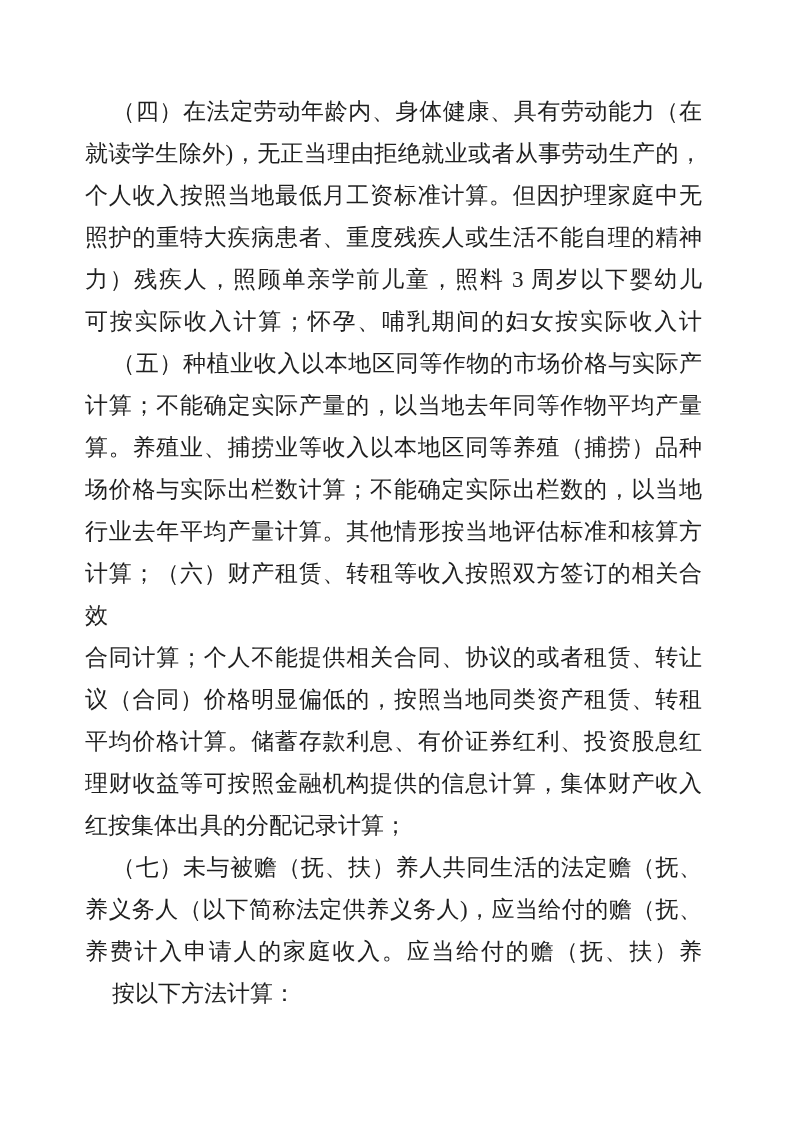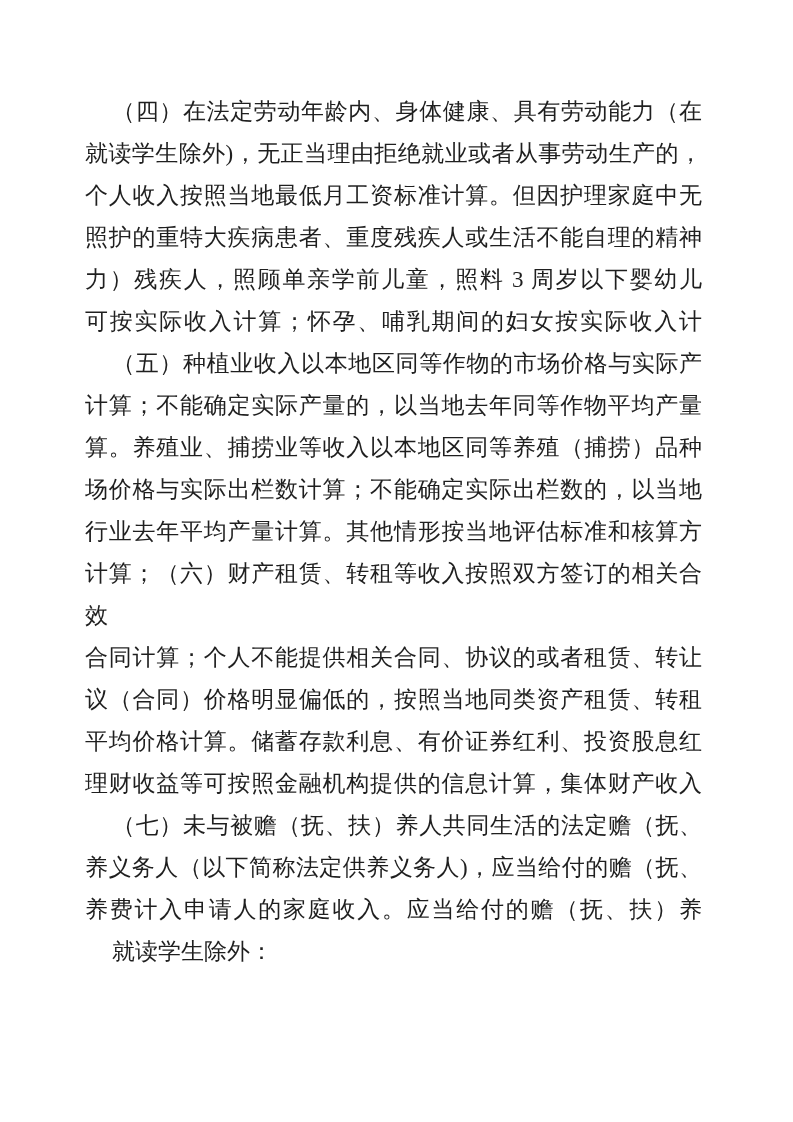--- a/index.html
+++ b/index.html
@@ -52,18 +52,19 @@
       <div class="line just">计算；不能确定实际产量的，以当地去年同等作物平均产量计</div>
       <div class="line just">算。养殖业、捕捞业等收入以本地区同等养殖（捕捞）品种市</div>
       <div class="line just">场价格与实际出栏数计算；不能确定实际出栏数的，以当地同</div>
       <div class="line just">行业去年平均产量计算。其他情形按当地评估标准和核算方法</div>
       <div class="line just">计算；（六）财产租赁、转租等收入按照双方签订的相关合法有</div>
       <div class="line">效</div>
       <div class="line just">合同计算；个人不能提供相关合同、协议的或者租赁、转让协</div>
       <div class="line just">议（合同）价格明显偏低的，按照当地同类资产租赁、转租的</div>
       <div class="line just">平均价格计算。储蓄存款利息、有价证券红利、投资股息红利、</div>
       <div class="line just">理财收益等可按照金融机构提供的信息计算，集体财产收入分</div>
+      <div class="line">红按集体出具的分配记录计算；</div>
       <div class="line indent just">（七）未与被赡（抚、扶）养人共同生活的法定赡（抚、扶）</div>
       <div class="line just">养义务人（以下简称法定供养义务人)，应当给付的赡（抚、扶）</div>
       <div class="line just">养费计入申请人的家庭收入。应当给付的赡（抚、扶）养费，</div>
-      <div class="line indent">就读学生除外：</div>
+      <div class="line indent">按以下方法计算：</div>
     </div>
 </div>
 
 </body></html>

